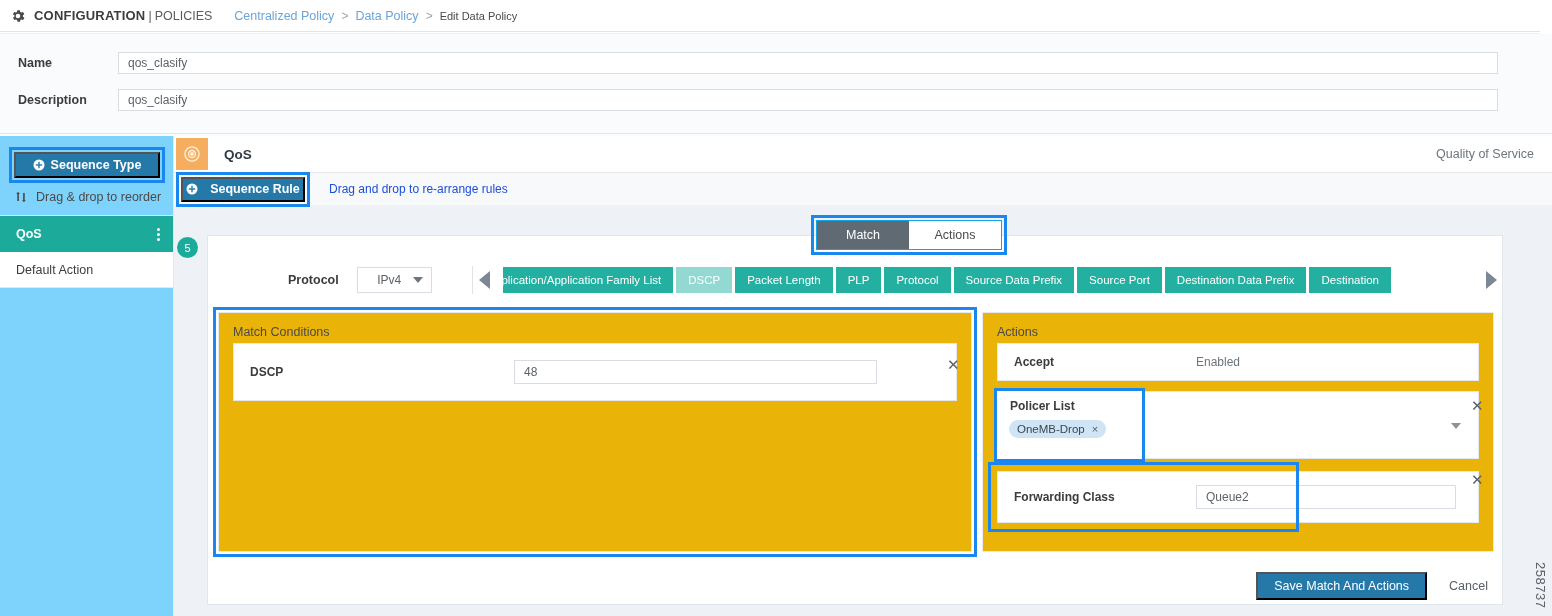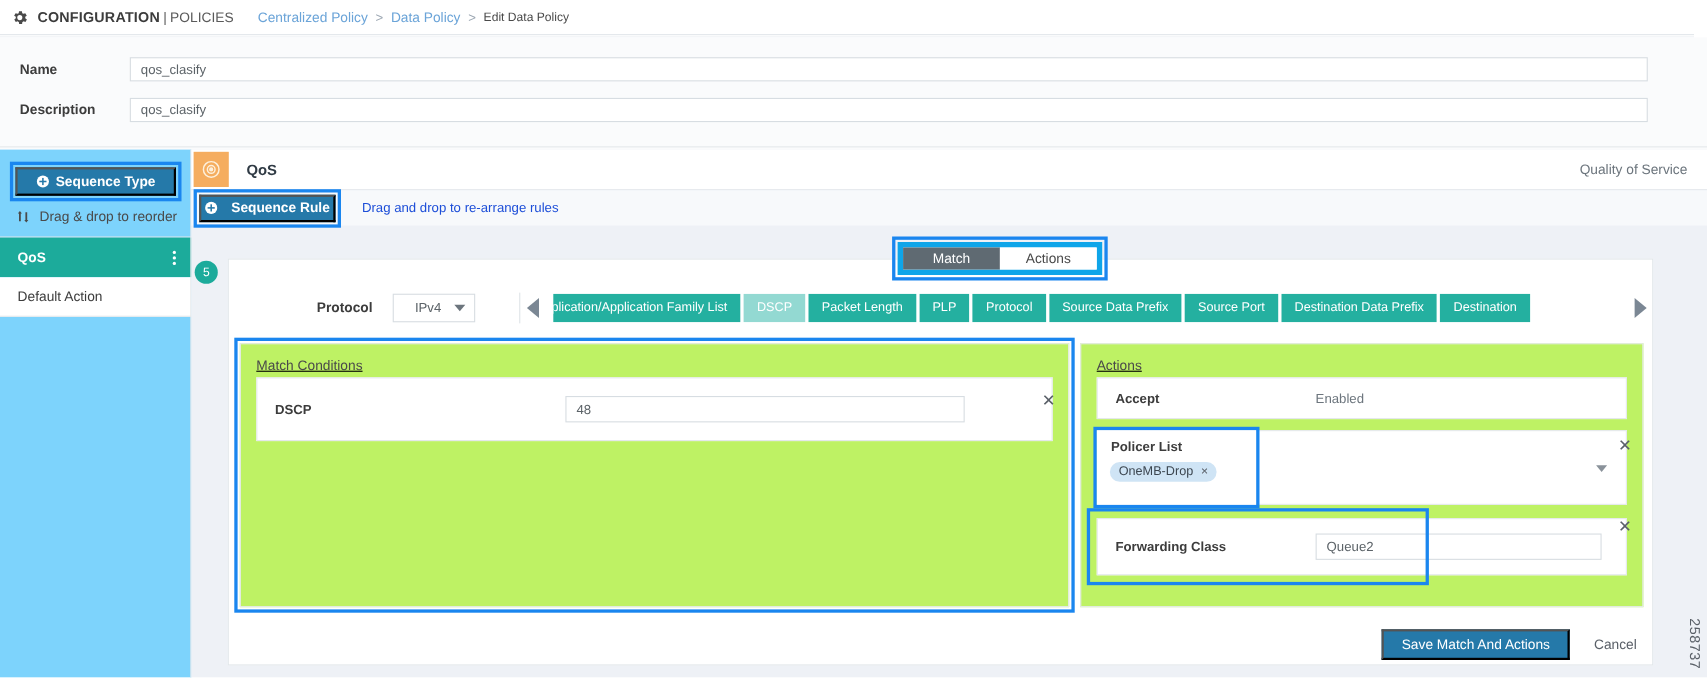--- a/index.html
+++ b/index.html
@@ -83,21 +83,21 @@
   .seq-hint { margin-left:24px; font-size:12px; color:#1d4ed8; }
 
   
   .badge5 {
     position:absolute; left:3px; top:101px; width:21px; height:21px; border-radius:50%;
     background:#1cab9b; color:#fff; font-size:11px; display:flex; align-items:center; justify-content:center;
   }
   .rulecard { position:absolute; left:33px; top:99px; width:1296px; height:370px; background:#fff; border:1px solid #e1e6ea; }
 
   
-  .tabwrap { position:absolute; left:608px; top:-16px; width:186px; height:30px; background:#fff; display:flex; border:5px solid #0ea5e9; }
+  .tabwrap { position:absolute; left:608px; top:-16px; width:186px; height:30px; background:#fff; display:flex; border:1px solid #0ea5e9; }
   .tab { flex:1; display:flex; align-items:center; justify-content:center; font-size:12.5px; }
   .tab.on { background:#5f6a72; color:#fff; }
   .tab.off { background:#fff; color:#4a4a4a; }
 
   
   .protorow { position:absolute; left:0; top:18px; width:1296px; height:52px; display:flex; align-items:center; }
   .proto-label { margin-left:80px; font-size:12.5px; font-weight:bold; color:#3c3c3c; }
   .proto-sel {
     margin-left:18px; width:78px; height:26px; border:1px solid #d7dde2; background:#fff;
     display:flex; align-items:center; font-size:12px; color:#5c6368; padding:0 8px;
@@ -112,21 +112,21 @@
   .chipstrip { margin-left:6px; width:1028px; height:26px; overflow:hidden; display:flex; gap:3px; }
   .chip {
     height:26px; background:#24b0a0; color:#fff; font-size:11.5px;
     display:flex; align-items:center; justify-content:center; padding:0 12px; white-space:nowrap; flex:none;
   }
   .chip.sel { background:#93d9d2; }
   .chip.clipstart { margin-left:-28px; }
 
   
   .panels { position:absolute; left:10px; top:76px; width:1276px; height:240px; display:flex; gap:10px; }
-  .panel { background:#bef264; border:1px solid #e6eaee; position:relative;text-decoration:underline; }
+  .panel { background:#eab308; border:1px solid #e6eaee; position:relative; }
   .panel.match { width:754px; }
   .panel.acts  { width:512px; }
   .panel-h { font-size:12.5px; color:#4a4a4a; padding:12px 0 0 14px; }
 
   .prow {
     position:absolute; left:14px; background:#fff; border:1px solid #e4e8eb;
     display:flex; align-items:center;
   }
   .prow-label { font-size:12px; font-weight:bold; color:#3c3c3c; padding-left:16px; width:280px; }
   .prow-val { font-size:12px; color:#6c757d; }

